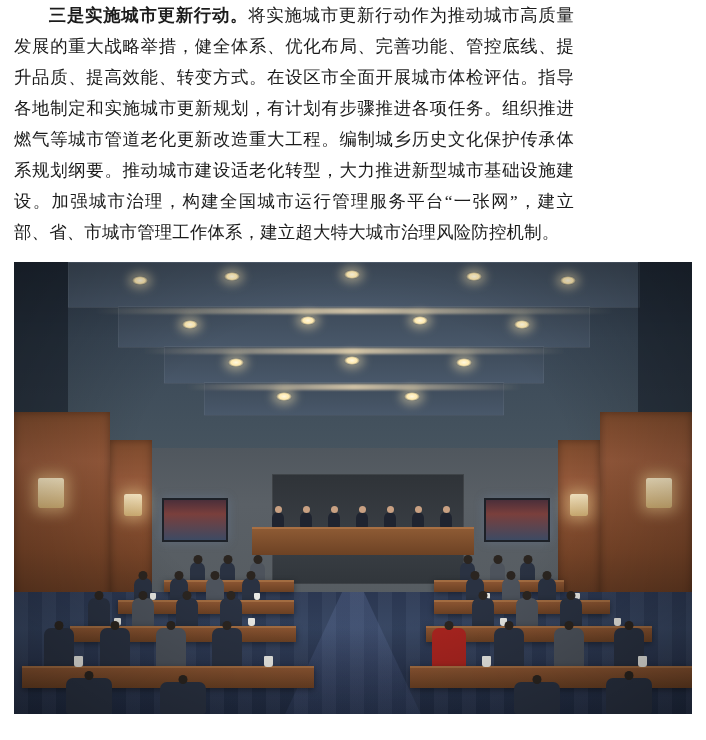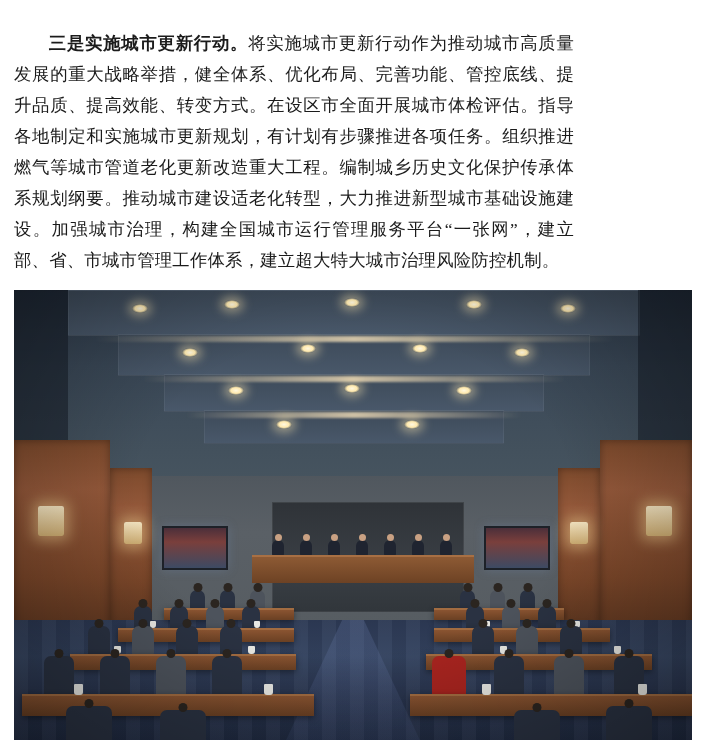--- a/index.html
+++ b/index.html
@@ -11,21 +11,21 @@
     width: 706px;
     height: 740px;
     font-family: "Liberation Serif", "DejaVu Serif", serif;
     color: #1a1a1a;
     overflow: hidden;
   }
   .page {
     width: 588px;
     height: 740px;
     box-sizing: border-box;
-    padding: 28px 14px 0 14px;
+    padding: 0 14px 0 14px;
     position: relative;
   }
   .article-paragraph {
     font-size: 17.4px;
     line-height: 31px;
     text-align: justify;
     text-justify: inter-ideograph;
     text-indent: 2em;
     color: #1b1b1b;
     letter-spacing: 0.2px;

